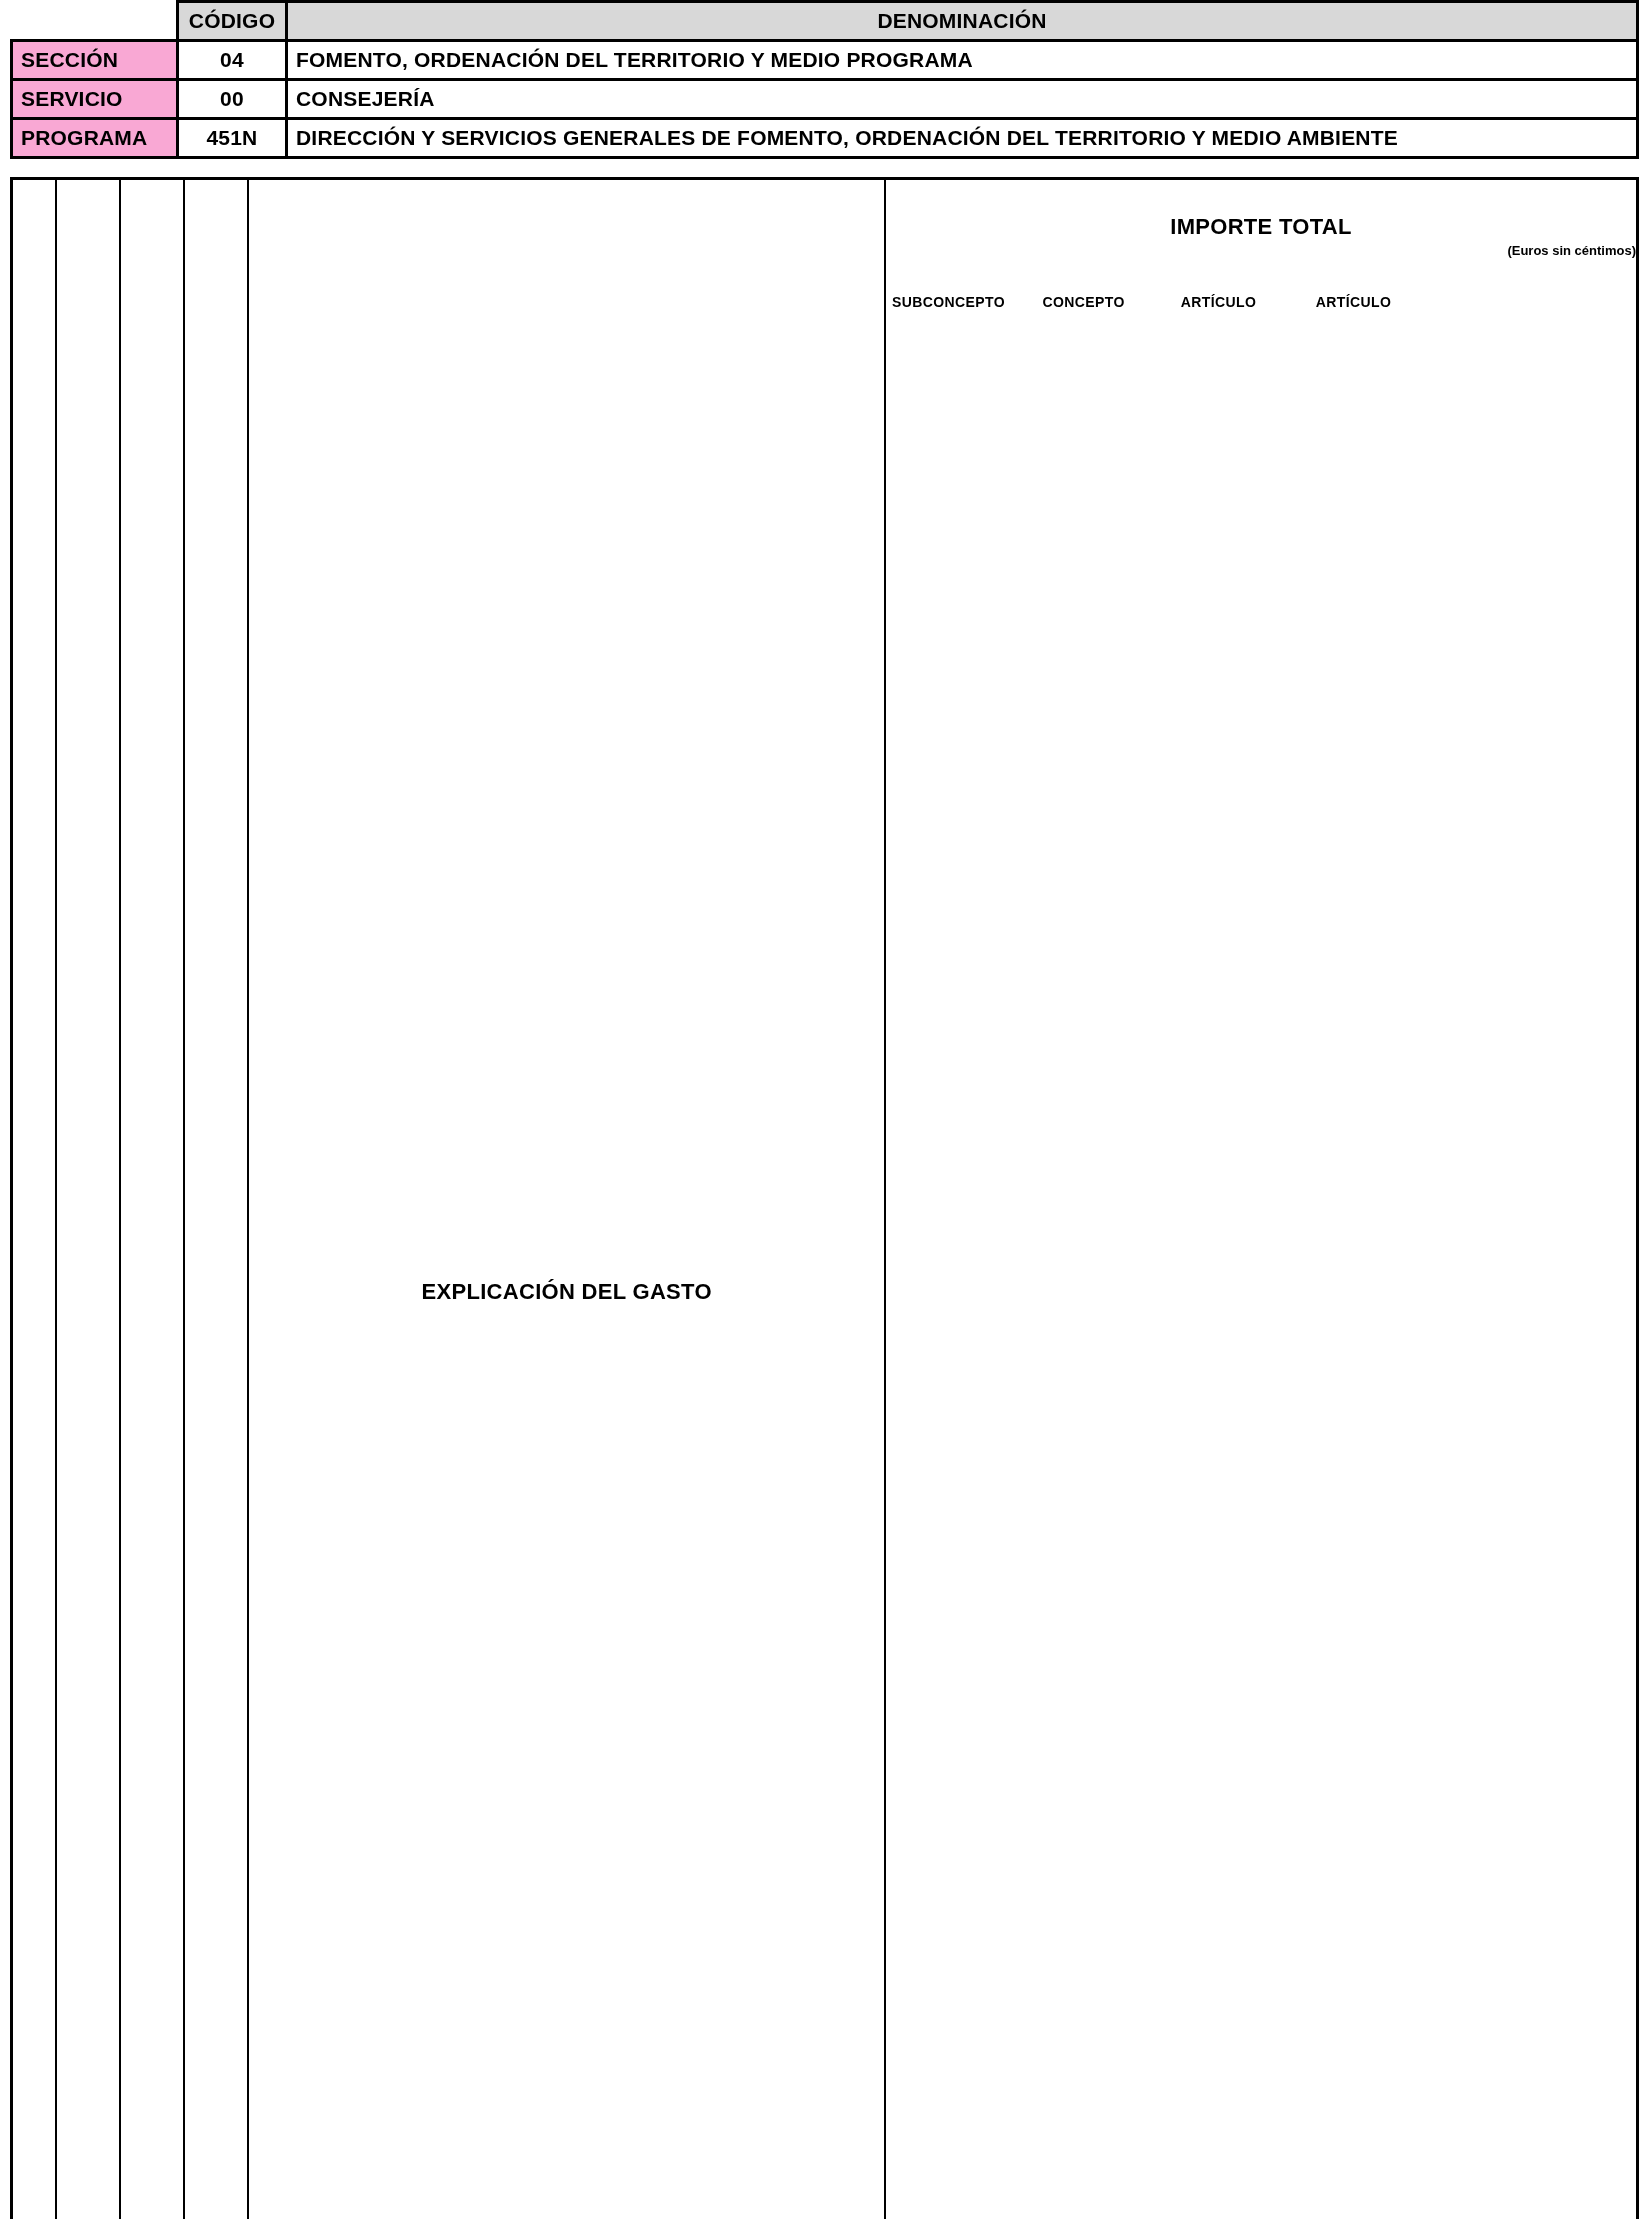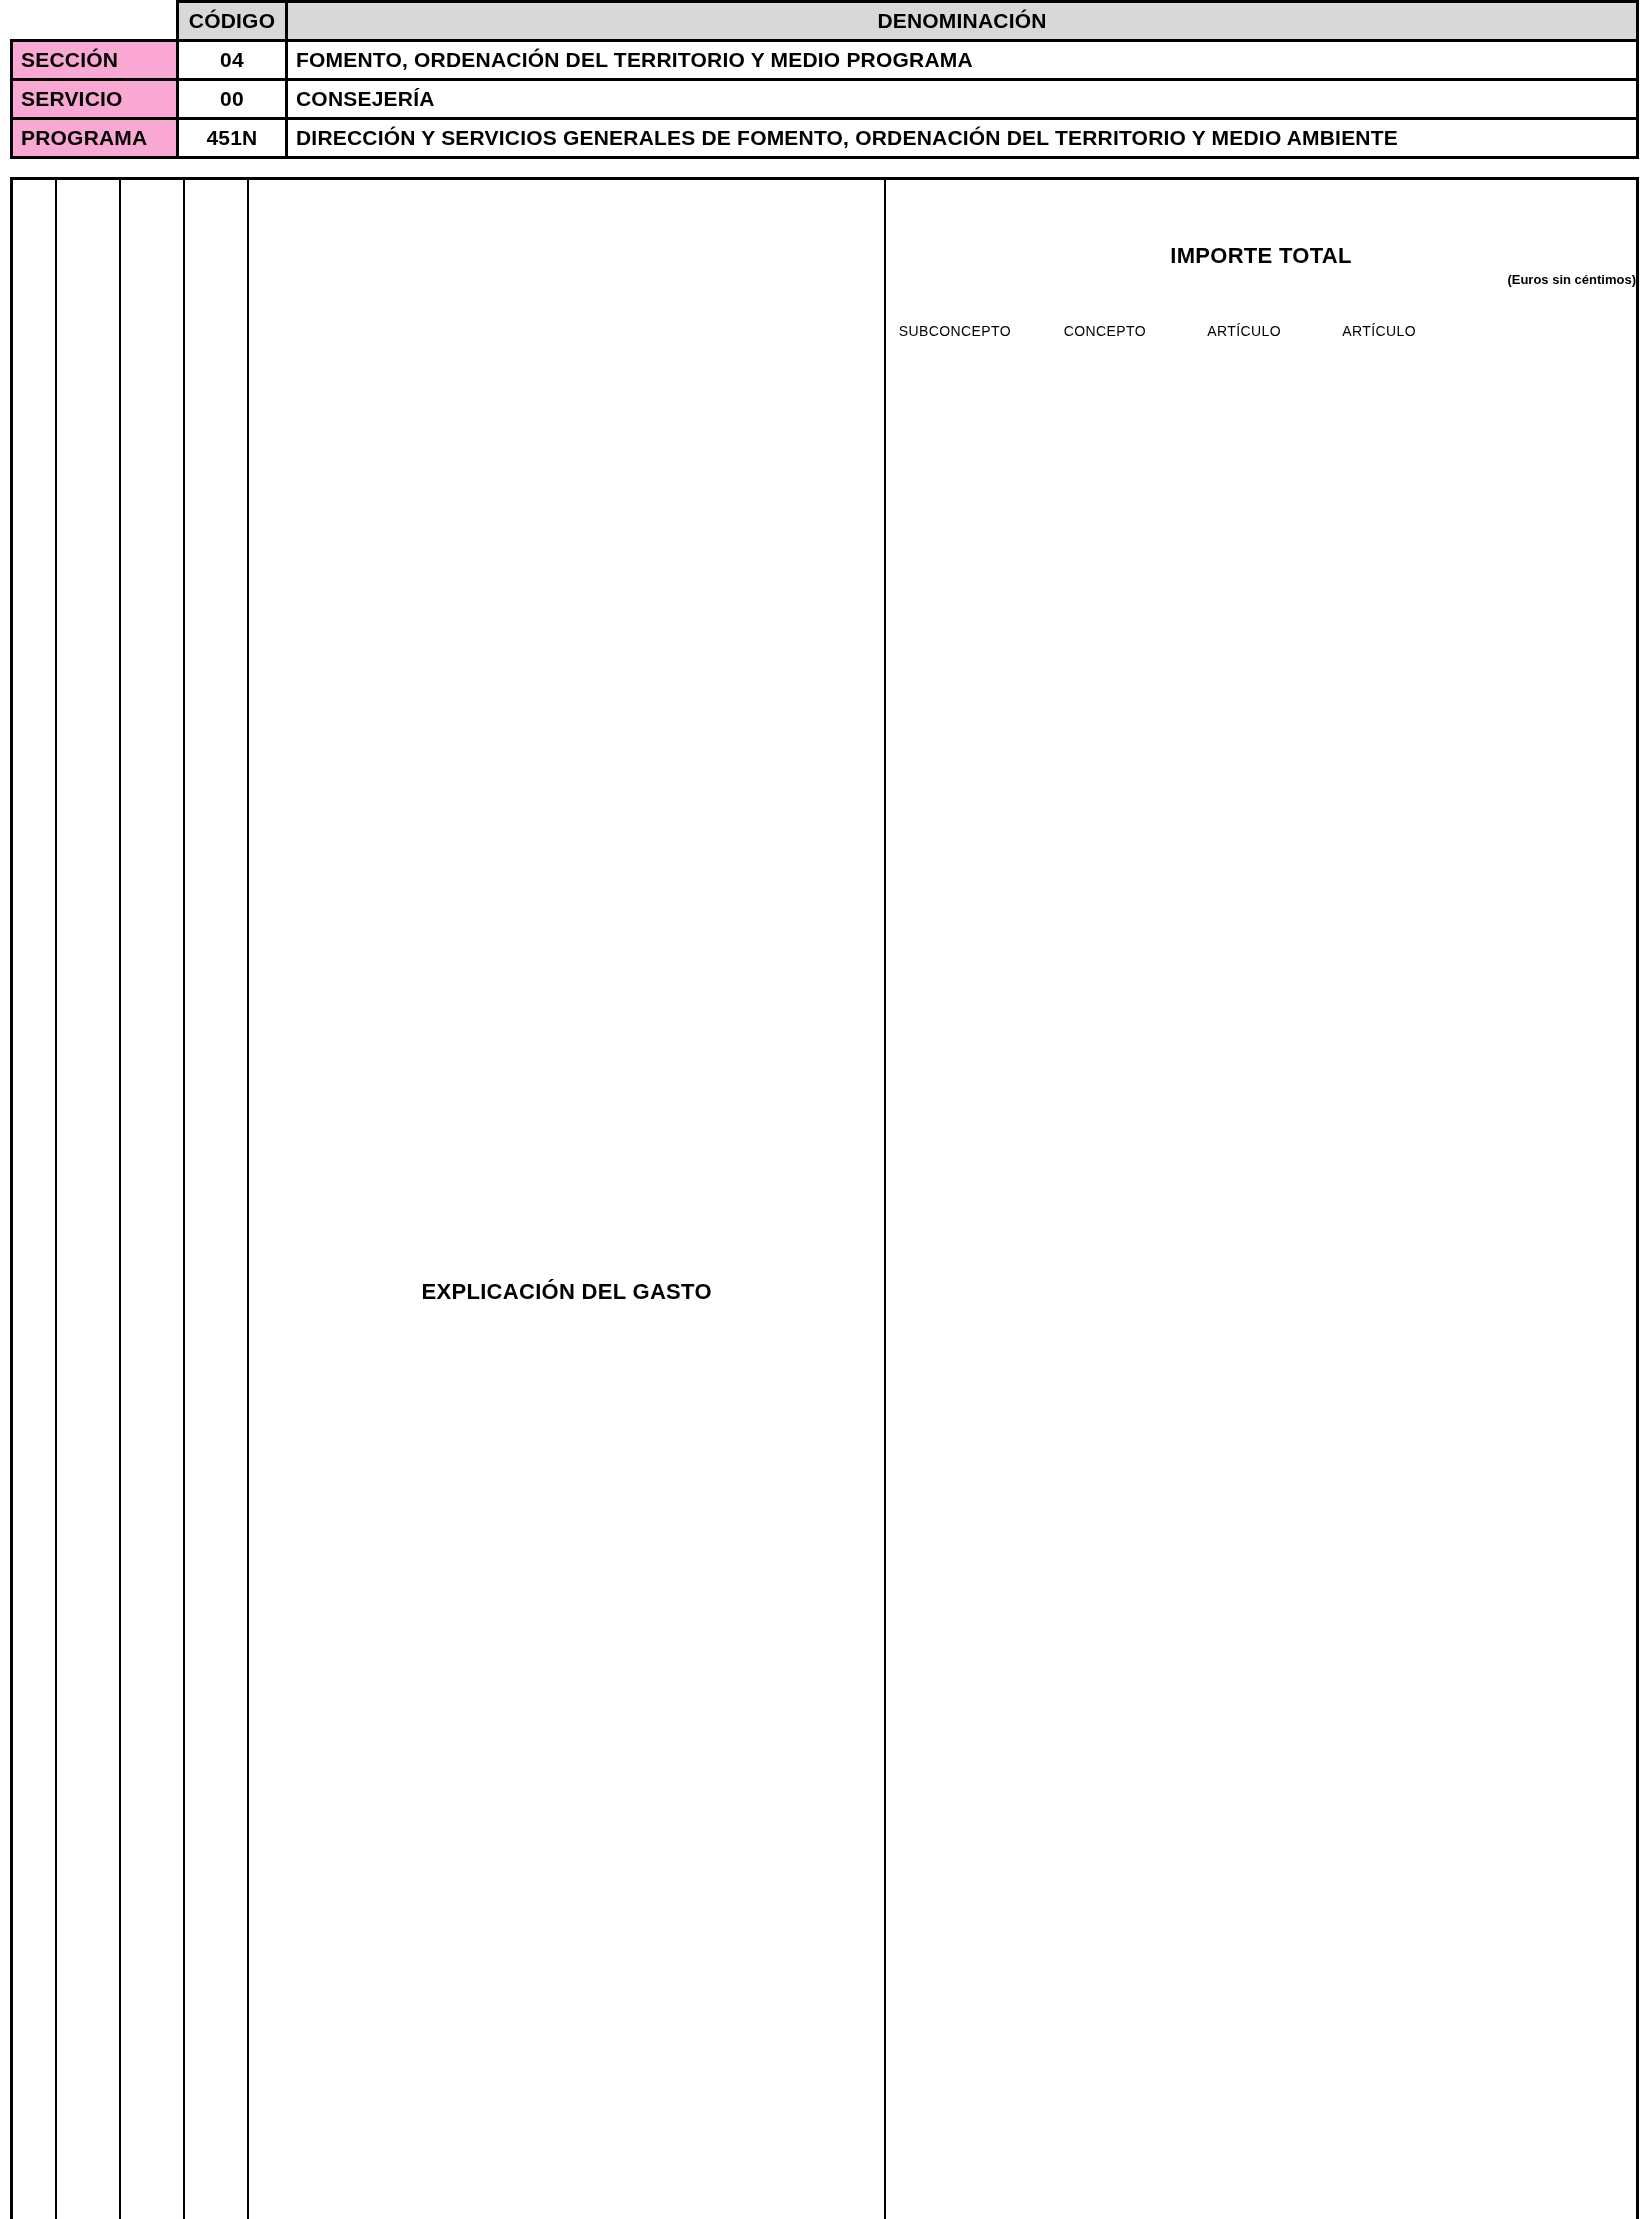--- a/index.html
+++ b/index.html
@@ -121,37 +121,37 @@
     vertical-align: middle;
   }
   .imp-head-cell {
     padding: 0 !important;
     vertical-align: top;
   }
   .imp-title {
     text-align: center;
     font-weight: bold;
     font-size: 22px;
-    padding-top: 63px;
+    padding-top: 34px;
     letter-spacing: 0.3px;
   }
   .imp-sub {
     text-align: right;
     font-weight: bold;
     font-size: 13px;
     padding-top: 3px;
   }
   .imp-cols {
     display: flex;
     margin-top: 36px;
   }
   .imp-col {
-    font-weight: normal;
+    font-weight: bold;
     font-size: 14px;
-    text-align: right;
+    text-align: center;
     padding-right: 10px;
     letter-spacing: 0.4px;
   }
   .imp-col.c1 { width: 135px; }
   .imp-col.c2 { width: 135px; }
   .imp-col.c3 { width: 135px; }
   .imp-col.c4 { width: 135px; }
 </style>
 </head>
 <body>

